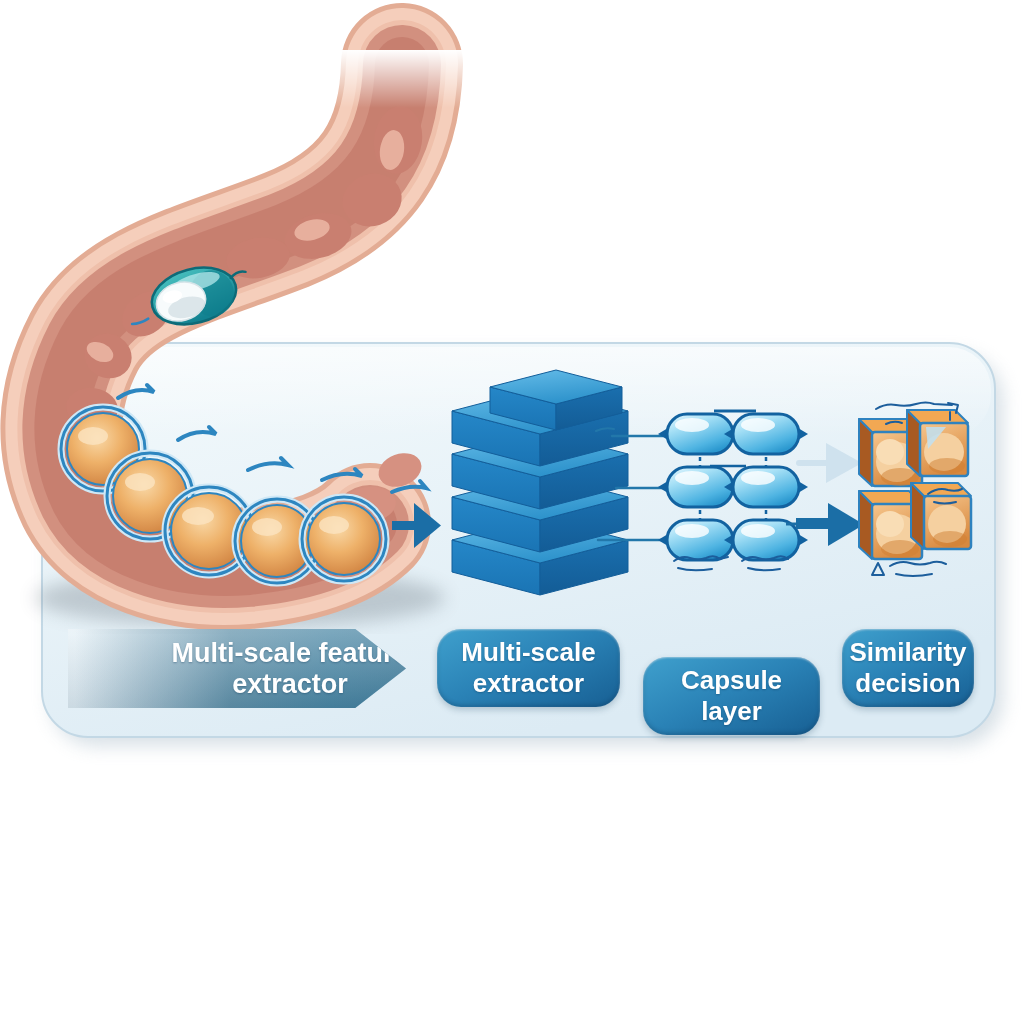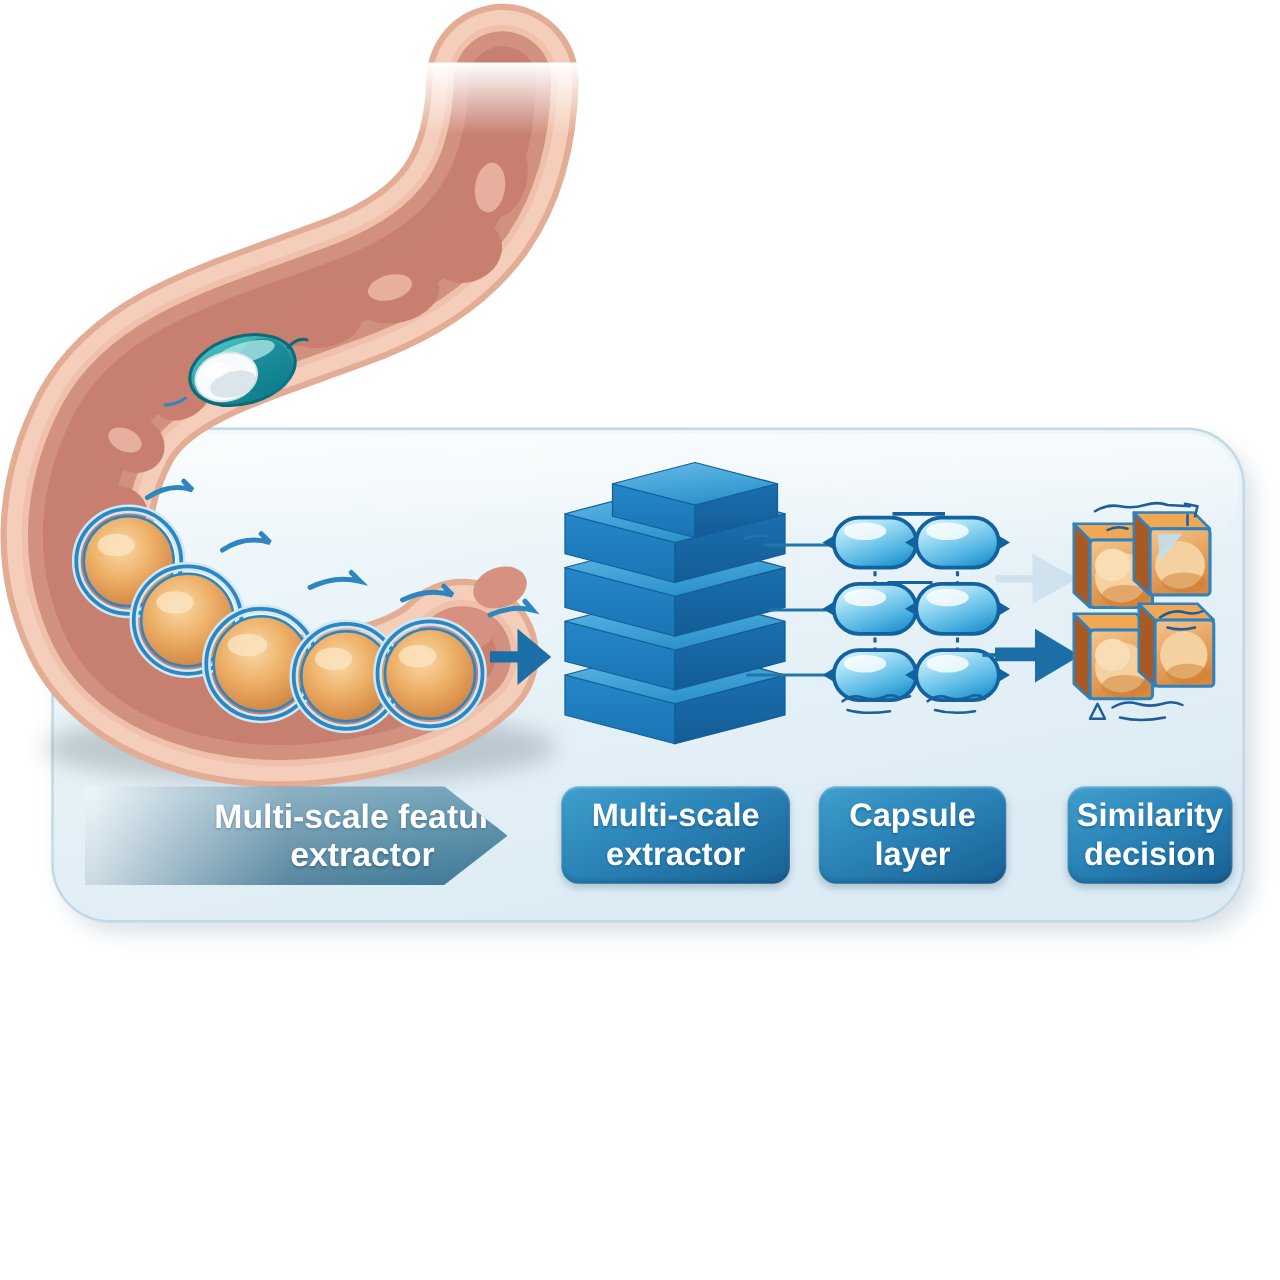--- a/index.html
+++ b/index.html
@@ -12,26 +12,26 @@
   .banner{left:68px;top:629px;width:338px;height:79px;
           clip-path:polygon(0 0,85% 0,100% 50%,85% 100%,0 100%);
           background-image:
             linear-gradient(to bottom, rgba(255,255,255,0.28), rgba(0,30,50,0.10)),
             linear-gradient(to right, rgba(150,180,198,0) 2%, rgba(112,155,178,0.50) 22%,
                             rgba(88,140,166,0.92) 48%, #4b88a6 78%, #44809f 100%);
           justify-content:flex-start;}
   .banner .txt{position:absolute;left:102px;top:0;width:240px;height:79px;
           display:flex;align-items:center;justify-content:center;
           font-size:27px;line-height:31px;}
-  .stage-btn{border-radius:14px;font-size:26px;line-height:31px;padding:0 8px;box-sizing:border-box;
+  .stage-btn{border-radius:24px;font-size:26px;line-height:31px;padding:0 8px;box-sizing:border-box;
           background-image:linear-gradient(155deg,#3fa0cd 0%,#2a82b6 48%,#175f93 100%);
           box-shadow:inset 0 1px 2px rgba(255,255,255,0.45), inset 0 -2px 4px rgba(0,30,60,0.25),
-                     0 3px 6px rgba(30,70,100,0.25);margin-left:12px;}
+                     0 3px 6px rgba(30,70,100,0.25);}
   #btn-extractor{left:437px;top:629px;width:183px;height:78px;}
-  #btn-capsule{left:643px;top:629px;width:150px;height:78px;}
+  #btn-capsule{left:643px;top:657px;width:177px;height:78px;}
   #btn-similarity{left:842px;top:629px;width:132px;height:78px;}
 </style>
 </head>
 <body>
 
 <div id="canvas">
 
 <svg id="scene" width="1024" height="1024" viewBox="0 0 1024 1024">
   <defs>
     <linearGradient id="panelGrad" x1="0" y1="0" x2="0.5" y2="1">

